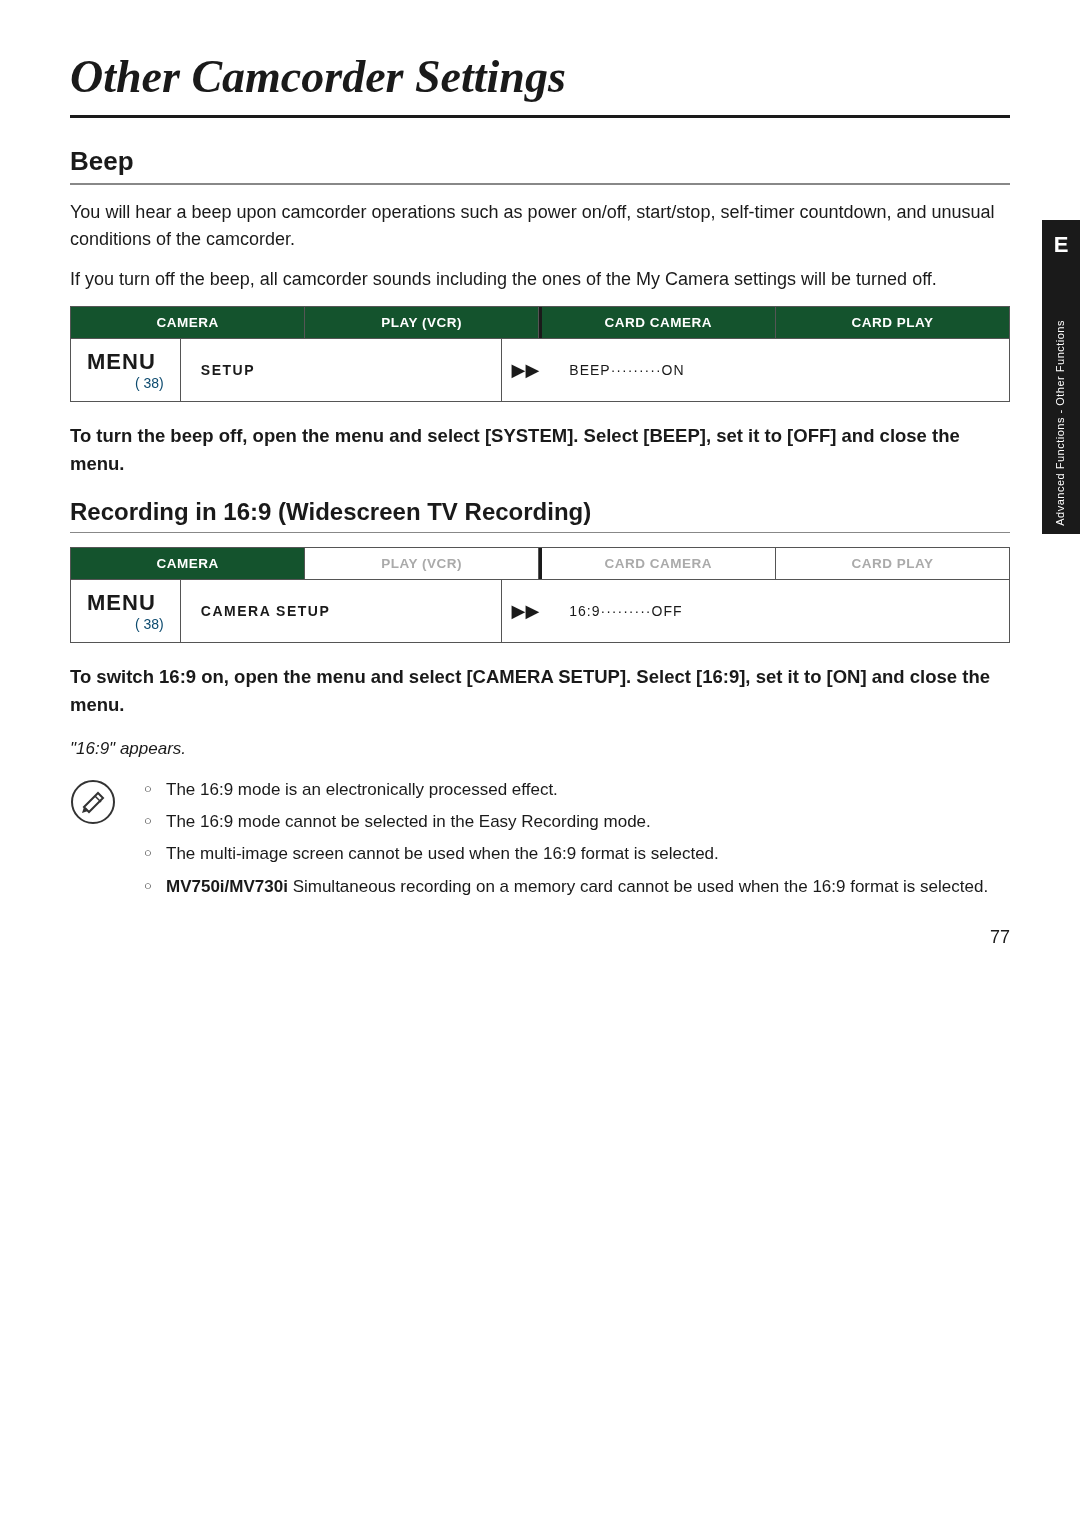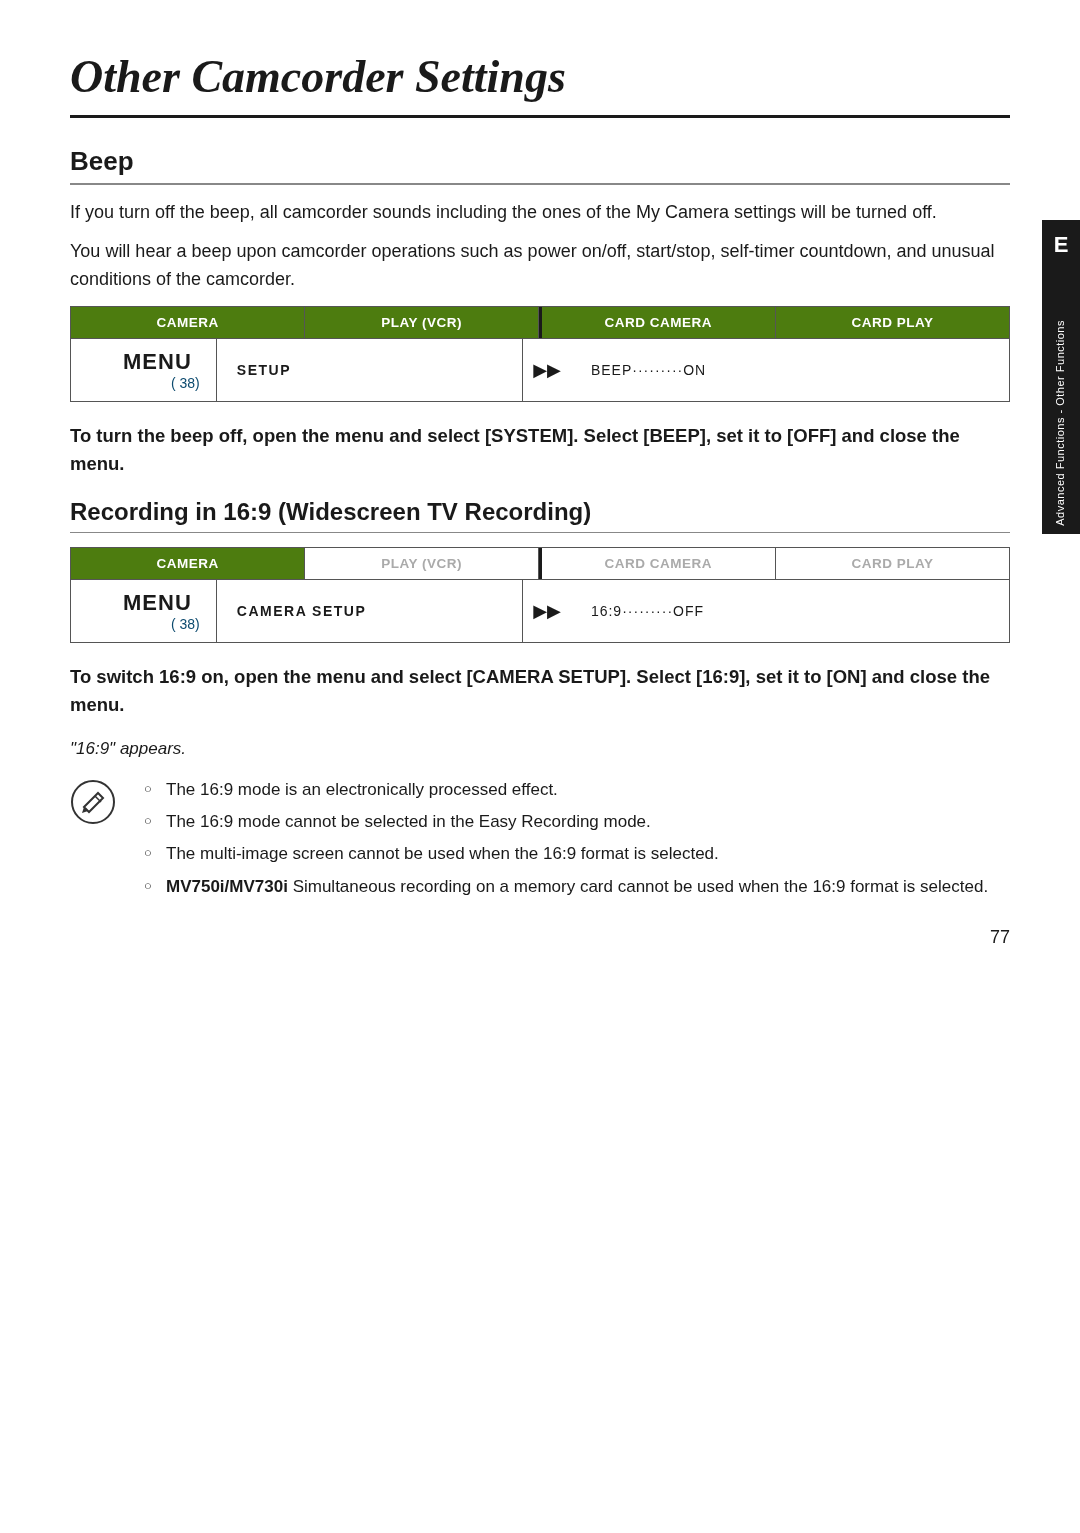--- a/index.html
+++ b/index.html
@@ -101,32 +101,31 @@
       padding: 8px 4px;
       font-size: 13.5px;
       font-weight: bold;
       letter-spacing: 0.5px;
       color: #888;
       border-right: 1.5px solid #555;
     }
     .mode-cell:last-child { border-right: none; }
 
     .mode-cell.active {
-      background: #4d7c0f;
+      background: #14532d;
       color: #ffffff;
     }
 
     
     .menu-row {
       display: flex;
       align-items: stretch;
       border: 1.5px solid #555;
       border-top: none;
       margin-bottom: 20px;
-      padding-left: 36px;
     }
 
     .menu-label {
       padding: 10px 16px;
       font-size: 22px;
       font-weight: 900;
       font-family: Arial, Helvetica, sans-serif;
       min-width: 100px;
       display: flex;
       flex-direction: column;
@@ -276,22 +275,22 @@
     <span class="side-tab-letter">E</span>
     <span class="side-tab-text-vertical">Advanced Functions - Other Functions</span>
   </div>
 
   <h1 class="page-title">Other Camcorder Settings</h1>
   <div class="title-underline"></div>
 
   <h2 class="section-heading">Beep</h2>
   <div class="section-underline"></div>
 
+  <p class="body-text">You will hear a beep upon camcorder operations such as power on/off, start/stop, self-timer countdown, and unusual conditions of the camcorder.</p>
   <p class="body-text">If you turn off the beep, all camcorder sounds including the ones of the My Camera settings will be turned off.</p>
-  <p class="body-text">You will hear a beep upon camcorder operations such as power on/off, start/stop, self-timer countdown, and unusual conditions of the camcorder.</p>
 
   <div class="mode-bar">
     <div class="mode-cell active">CAMERA</div>
     <div class="mode-cell active">PLAY (VCR)</div>
     <div class="vert-sep"></div>
     <div class="mode-cell active">CARD CAMERA</div>
     <div class="mode-cell active">CARD PLAY</div>
   </div>
 
   <div class="menu-row">

